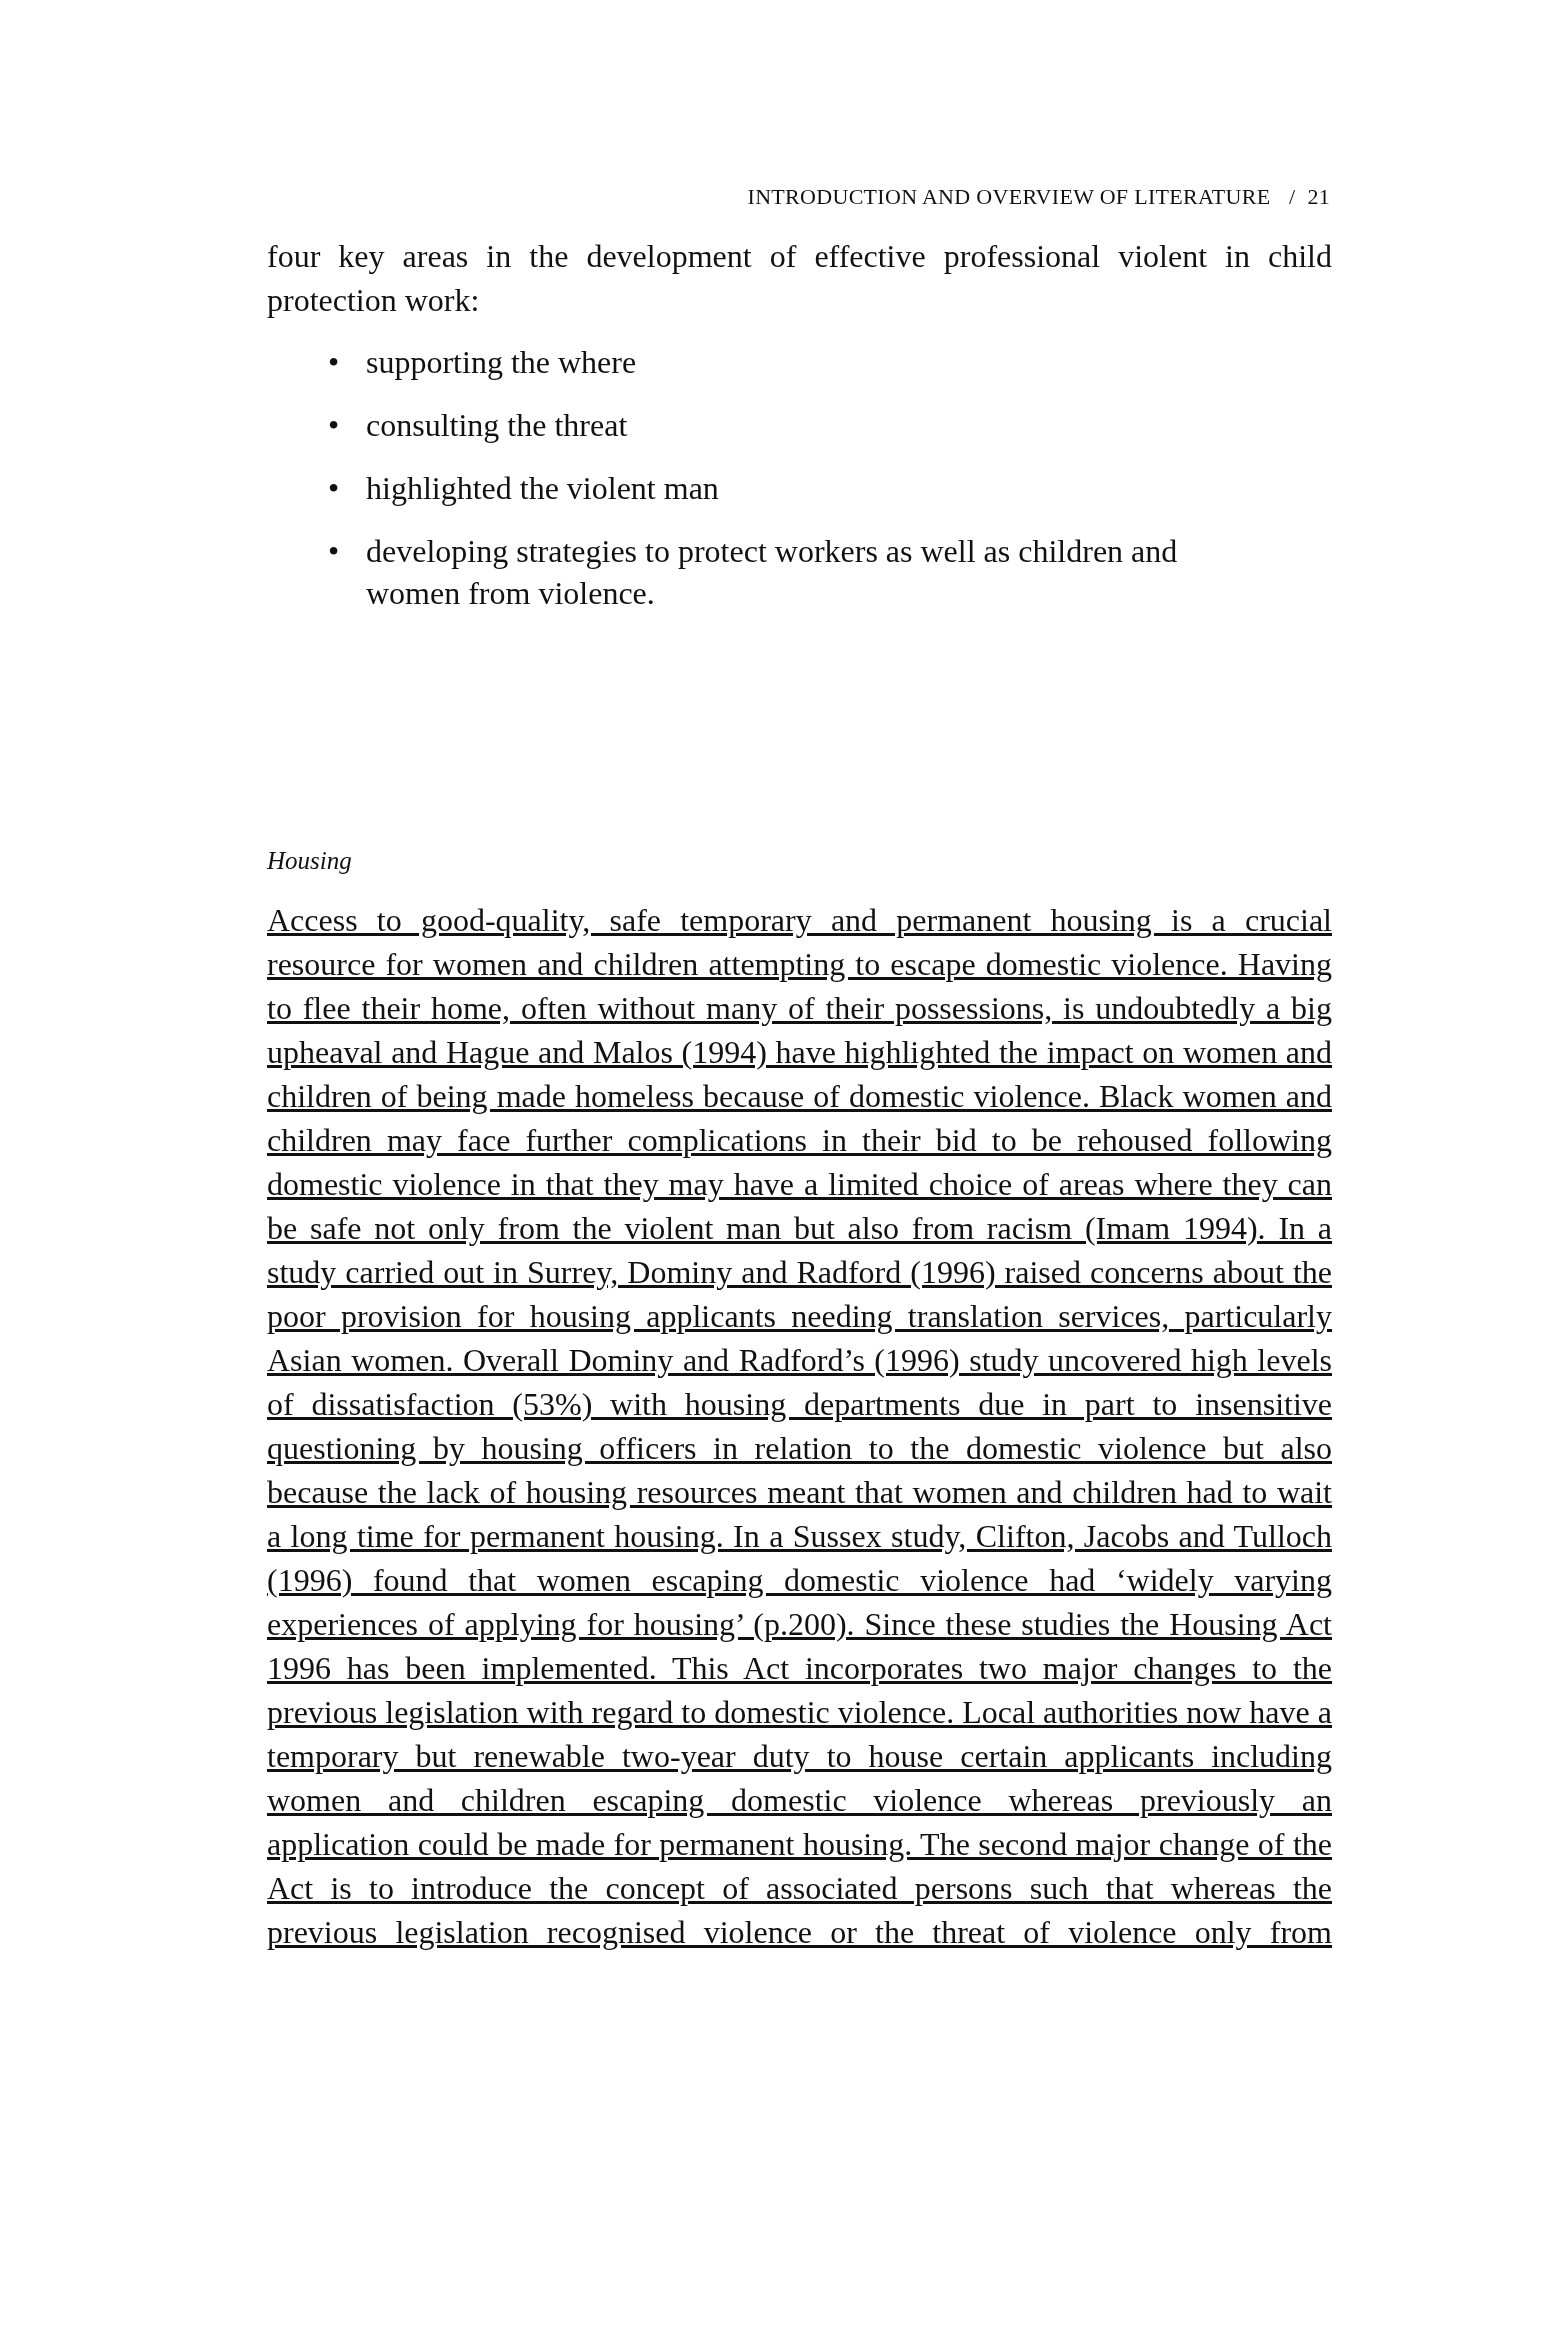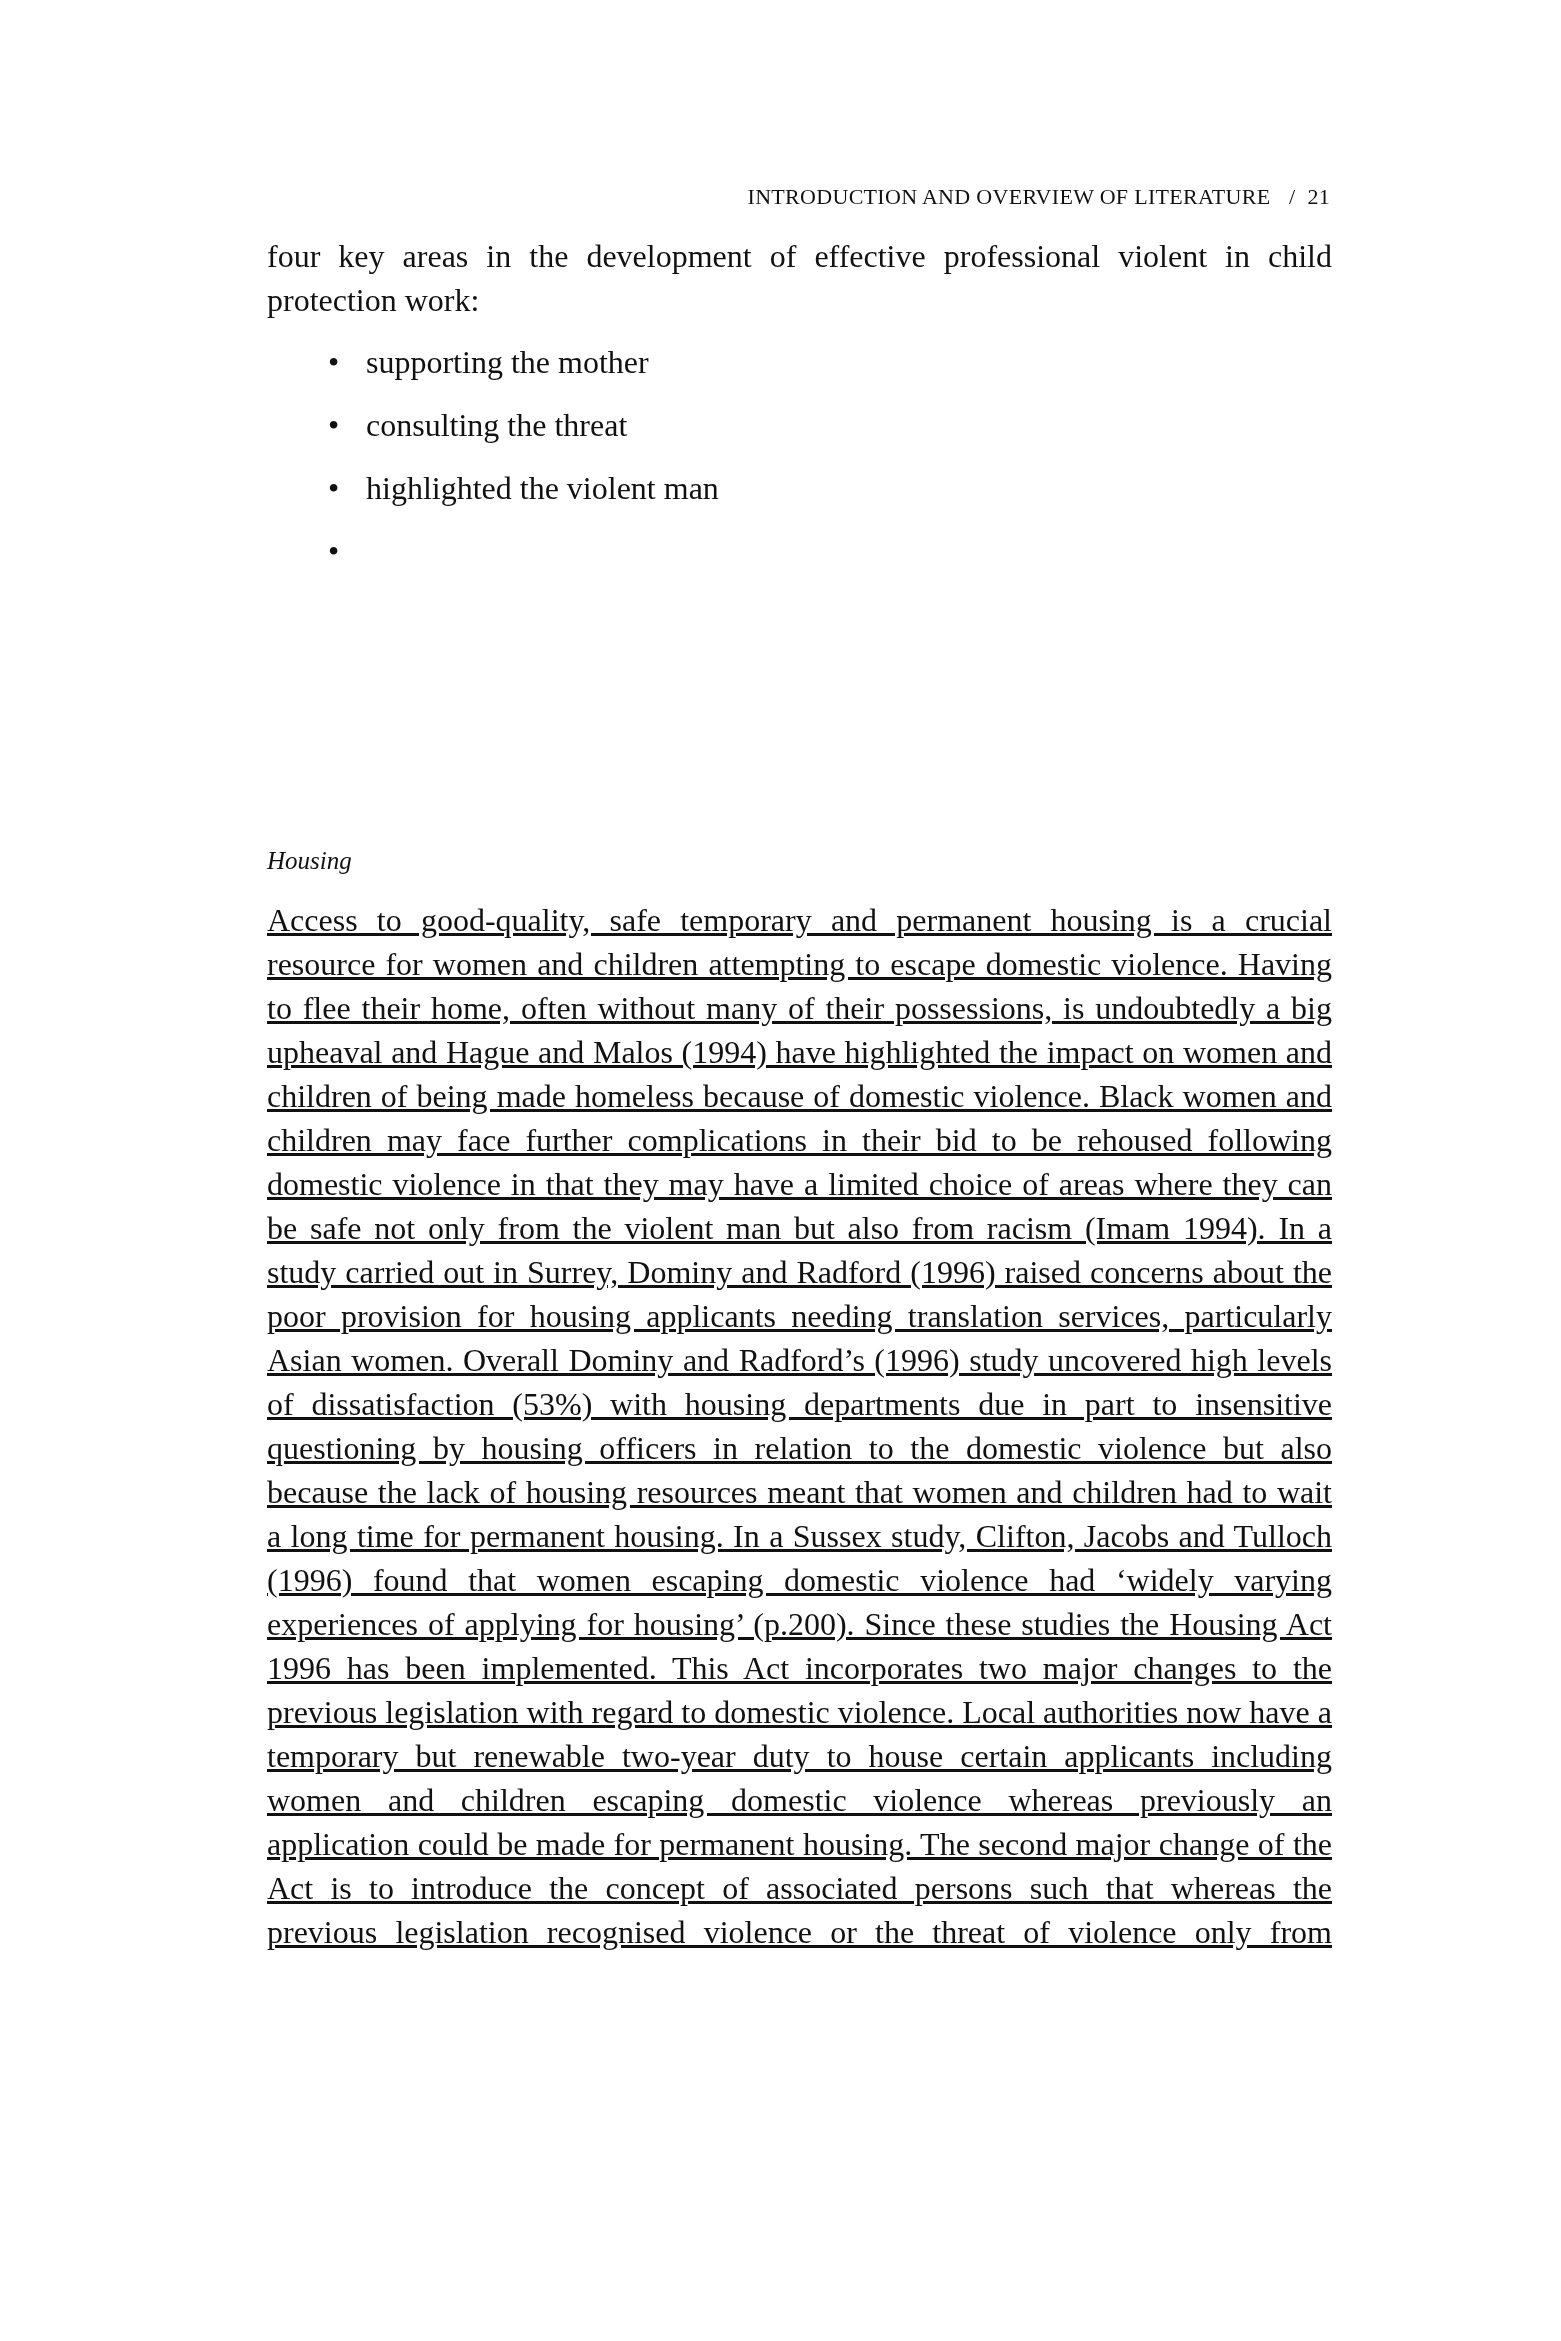--- a/index.html
+++ b/index.html
@@ -96,32 +96,33 @@
     <span>INTRODUCTION AND OVERVIEW OF LITERATURE</span><span class="sep">/</span><span>21</span>
   </div>
 
   <div class="block intro">
     <p>four key areas in the development of effective professional violent in child protection work:</p>
   </div>
 
   <ul class="bullets">
     <li>
       <span class="bullet-dot">•</span>
-      <span>supporting the mother</span>
+      <span>supporting the where</span>
     </li>
     <li>
       <span class="bullet-dot">•</span>
       <span>consulting the threat</span>
     </li>
     <li>
       <span class="bullet-dot">•</span>
       <span>highlighted the violent man</span>
     </li>
     <li>
       <span class="bullet-dot">•</span>
+      <span>developing strategies to protect workers as well as children and women from violence.</span>
     </li>
   </ul>
 
 
   <h2 class="section-heading">Housing</h2>
 
   <div class="block para-housing">
     <p class="last-line-justify">Access to good-quality, safe temporary and permanent housing is a crucial resource for women and children attempting to escape domestic violence. Having to flee their home, often without many of their possessions, is undoubtedly a big upheaval and Hague and Malos (1994) have highlighted the impact on women and children of being made homeless because of domestic violence. Black women and children may face further complications in their bid to be rehoused following domestic violence in that they may have a limited choice of areas where they can be safe not only from the violent man but also from racism (Imam 1994). In a study carried out in Surrey, Dominy and Radford (1996) raised concerns about the poor provision for housing applicants needing translation services, particularly Asian women. Overall Dominy and Radford’s (1996) study uncovered high levels of dissatisfaction (53%) with housing departments due in part to insensitive questioning by housing officers in relation to the domestic violence but also because the lack of housing resources meant that women and children had to wait a long time for permanent housing. In a Sussex study, Clifton, Jacobs and Tulloch (1996) found that women escaping domestic violence had ‘widely varying experiences of applying for housing’ (p.200). Since these studies the Housing Act 1996 has been implemented. This Act incorporates two major changes to the previous legislation with regard to domestic violence. Local authorities now have a temporary but renewable two-year duty to house certain applicants including women and children escaping domestic violence whereas previously an application could be made for permanent housing. The second major change of the Act is to introduce the concept of associated persons such that whereas the previous legislation recognised violence or the threat of violence only from</p>
   </div>
 

